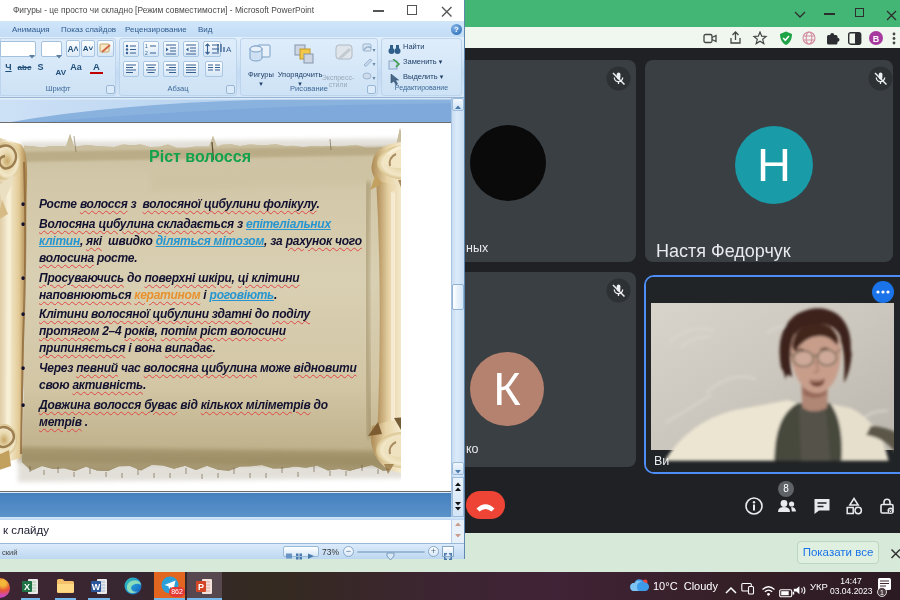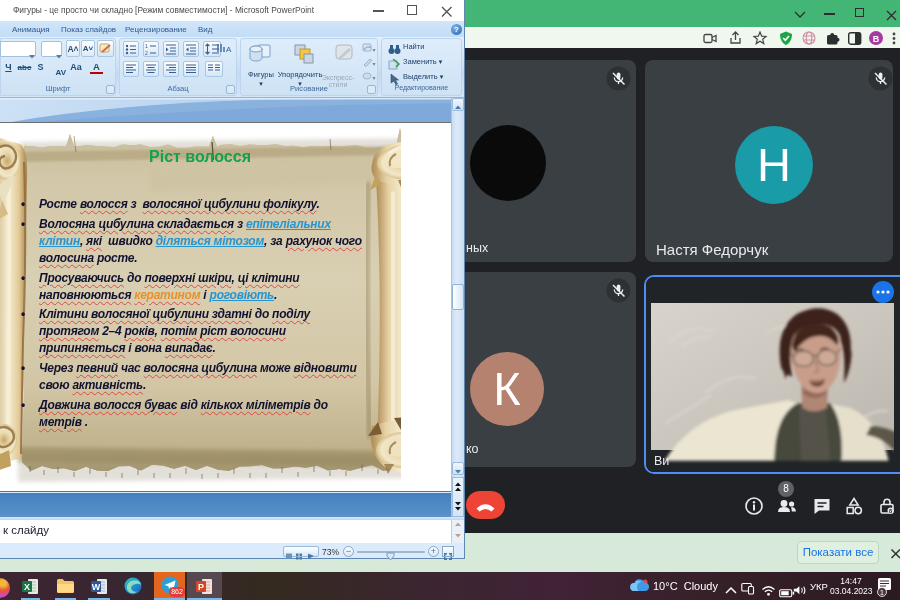--- a/index.html
+++ b/index.html
@@ -85,21 +85,21 @@
   <div class="abs" style="left:645px;top:60px;width:248px;height:202px;background:#393f43;border-radius:8px;"></div>
   <div class="abs" style="left:465px;top:272px;width:171px;height:195px;background:#393f43;border-radius:0 8px 8px 0;"></div>
 
   <div class="abs" style="left:470px;top:125px;width:76px;height:76px;border-radius:50%;background:#0a0a0a;"></div>
   <div class="abs" style="left:735px;top:126px;width:78px;height:78px;border-radius:50%;background:#199ba8;"></div>
   <div class="abs" style="left:735px;top:126px;width:78px;height:78px;line-height:78px;text-align:center;color:#fff;font-size:47px;font-weight:400;">Н</div>
   <div class="abs" style="left:470px;top:352px;width:74px;height:74px;border-radius:50%;background:#b5826f;"></div>
   <div class="abs" style="left:470px;top:352px;width:74px;height:74px;line-height:74px;text-align:center;color:#fff;font-size:47px;font-weight:400;">К</div>
 
   <div class="abs" style="left:466px;top:241px;color:#e8eaed;font-size:12.5px;">ных</div>
-  <div class="abs" style="left:656px;top:241px;color:#e8eaed;font-size:15px;">Настя Федорчук</div>
+  <div class="abs" style="left:656px;top:241px;color:#e8eaed;font-size:18px;">Настя Федорчук</div>
   <div class="abs" style="left:466px;top:442px;color:#e8eaed;font-size:12.5px;">ко</div>
 
   <div class="abs" style="left:605px;top:65px;"><svg width="27" height="27">
         <circle cx="13.5" cy="13.5" r="12" fill="#2e3134"></circle>
         <g stroke="#eceef0" stroke-width="1.3" fill="#eceef0">
           <rect x="11.8" y="7.5" width="3.6" height="7" rx="1.8" stroke="none"></rect>
           <path d="M9.3 12.5 a4.2 4.2 0 0 0 8.4 0" fill="none"></path>
           <path d="M13.5 16.8 V19" fill="none"></path>
           <path d="M8 8 L19.5 19.5" stroke-width="1.5"></path>
         </g>
@@ -562,20 +562,23 @@
     <div class="abs" style="left:0;top:517px;width:464px;height:3px;background:linear-gradient(#d8e9fa,#bcd6f0);"></div>
     <div class="abs" style="left:0;top:520px;width:451px;height:23px;background:#fff;"></div>
     <div class="abs" style="left:3px;top:524px;font-size:11.5px;color:#1a1a2e;">к слайду</div>
     <div class="abs" style="left:451px;top:520px;width:13px;height:23px;background:#e8f1fa;border-left:1px solid #b8cfe8;">
       <svg width="12" height="20">
           <path d="M3 6 L6 2.5 L9 6 Z" fill="#c89a8a"></path>
           <path d="M3 14 L6 17.5 L9 14 Z" fill="#c89a8a"></path>
         </svg>
     </div>
 
+    <div class="abs" style="left:0;top:543px;width:464px;height:16px;background:linear-gradient(#dcebfb,#bdd7f0);border-top:1px solid #98b8d8;font-size:9px;color:#444;">
+      <span class="abs" style="left:2px;top:4px;font-size:7.5px;">ский</span>
+    </div>
     <div class="abs" style="left:283px;top:546px;width:36px;height:11px;background:linear-gradient(#fdfeff,#d8e8f8);border:1px solid #98b8d8;border-radius:2px;">
       <svg width="34" height="9">
           <g fill="#4a7aac">
             <rect x="2" y="1.5" width="6" height="5" fill="#6a94c4"></rect>
             <rect x="12" y="1.5" width="2.5" height="2.5"></rect>
             <rect x="15.5" y="1.5" width="2.5" height="2.5"></rect>
             <rect x="12" y="5" width="2.5" height="2.5"></rect>
             <rect x="15.5" y="5" width="2.5" height="2.5"></rect>
             <path d="M24 1.5 L30 4 L24 7 Z"></path>
           </g>

